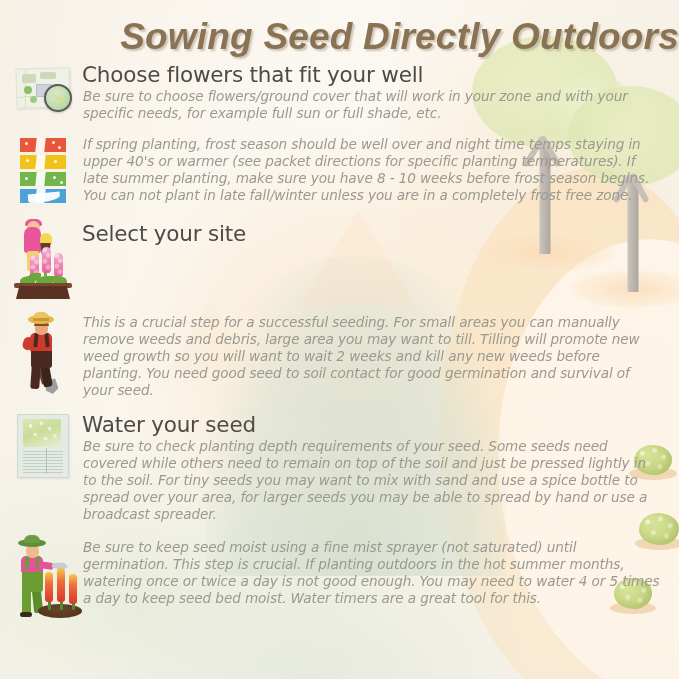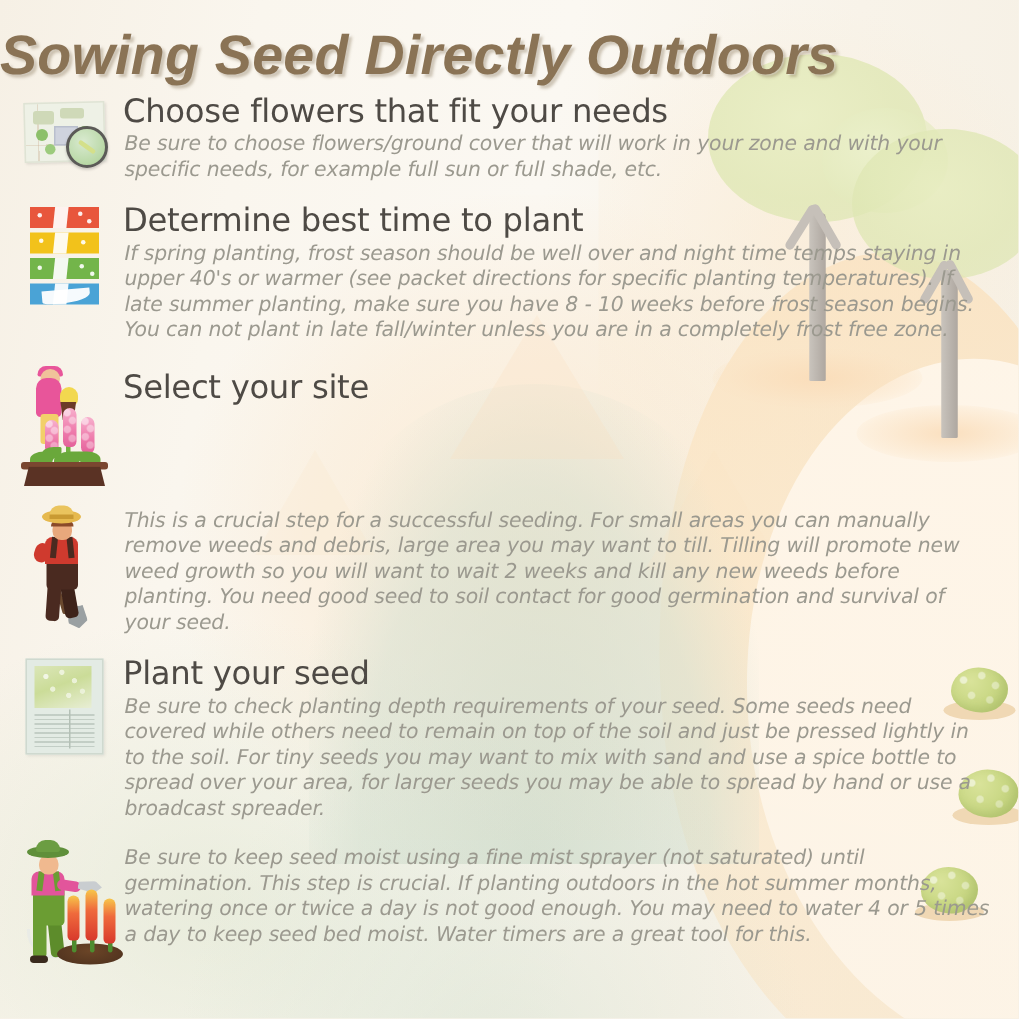--- a/index.html
+++ b/index.html
@@ -95,21 +95,21 @@
     background:
       radial-gradient(circle at 22% 28%,rgba(255,255,255,.55) 0 2px,transparent 3px),
       radial-gradient(circle at 54% 18%,rgba(255,255,255,.45) 0 2px,transparent 3px),
       radial-gradient(circle at 78% 40%,rgba(255,255,255,.40) 0 2px,transparent 3px),
       radial-gradient(circle at 36% 62%,rgba(255,255,255,.40) 0 2px,transparent 3px),
       radial-gradient(circle at 68% 72%,rgba(255,255,255,.35) 0 2px,transparent 3px);
   }
 
   
   .title{
-    position:absolute;left:0;right:0;top:16px;text-align:left;
+    position:absolute;left:0;right:0;top:16px;text-align:right;
     font-family:"Liberation Sans", sans-serif;
     font-style:italic;font-weight:bold;font-size:37px;letter-spacing:.2px;
     color:#8a7355;
     text-shadow:2px 2px 2px rgba(120,100,70,.35), 1px 1px 0 rgba(255,255,255,.5);
     z-index:6;white-space:nowrap;
   }
 
   
   .steps{position:absolute;left:0;top:62px;width:679px;z-index:5;}
   .step{position:relative;display:flex;align-items:flex-start;padding:0 12px 0 10px;}
@@ -348,21 +348,21 @@
           <div class="bed" style="left:8px;top:8px;width:14px;height:9px;"></div>
           <div class="bed" style="left:26px;top:6px;width:16px;height:7px;"></div>
           <div class="house" style="left:22px;top:18px;width:14px;height:11px;"></div>
           <div class="pl" style="left:10px;top:20px;width:8px;height:8px;background:#8cc06a;"></div>
           <div class="pl" style="left:38px;top:18px;width:9px;height:9px;background:#7fba5d;"></div>
           <div class="pl" style="left:16px;top:30px;width:7px;height:7px;background:#9ccb7d;"></div>
           <div class="mag"></div>
         </div>
       </div>
       <div class="body">
-        <h2 class="step-title">Choose flowers that fit your needs</h2>
+        <h2 class="step-title">Choose flowers that fit your well</h2>
         <p class="step-desc">Be sure to choose flowers/ground cover  that will work in your zone and with your specific needs, for example full sun or full shade, etc.</p>
       </div>
     </div>
 
     <div class="step" id="step-2">
       <div class="icon-wrap">
         <div class="icon-box ico-seasons">
           <div class="bar b1">
               <span class="leafdot" style="left:5px;top:4px;"></span>
               <span class="leafdot" style="left:32px;top:3px;"></span>
@@ -375,21 +375,20 @@
           <div class="bar b3">
               <span class="leafdot" style="left:5px;top:5px;"></span>
               <span class="leafdot" style="left:33px;top:4px;"></span>
               <span class="leafdot" style="left:40px;top:9px;"></span>
             </div>
           <div class="bar b4"></div>
           <div class="wave"></div>
         </div>
       </div>
       <div class="body">
-        <h2 class="step-title">Determine best time to plant</h2>
         <p class="step-desc">If spring planting, frost season should be well over and  night time temps staying in upper 40's or warmer (see packet directions for specific planting temperatures). If late summer planting, make sure you have 8 - 10 weeks before frost season begins. You can not plant in late fall/winter unless you are in a completely frost free zone.</p>
       </div>
     </div>
 
     <div class="step" id="step-3">
       <div class="icon-wrap">
         <div class="icon-box ico-foxglove">
           <div class="fx hat3"></div>
           <div class="fx head3"></div>
           <div class="fx body3"></div>
@@ -445,21 +444,21 @@
 
     <div class="step" id="step-5">
       <div class="icon-wrap">
         <div class="icon-box ico-packet">
           <div class="photo"></div>
           <div class="lines"></div>
           <div class="divider"></div>
         </div>
       </div>
       <div class="body">
-        <h2 class="step-title">Plant your seed</h2>
+        <h2 class="step-title">Water your seed</h2>
         <p class="step-desc">Be sure to check planting depth requirements of  your seed.  Some seeds need covered while others need to remain on top of the soil and just be pressed lightly in to the  soil. For tiny seeds you may want to mix with sand and use a spice bottle to spread over your area, for larger seeds you may be able to spread by hand or use a broadcast spreader.</p>
       </div>
     </div>
 
     <div class="step" id="step-6">
       <div class="icon-wrap">
         <div class="icon-box ico-water">
           <div class="wt hose"></div>
           <div class="wt leg2"></div>
           <div class="wt leg1"></div>

